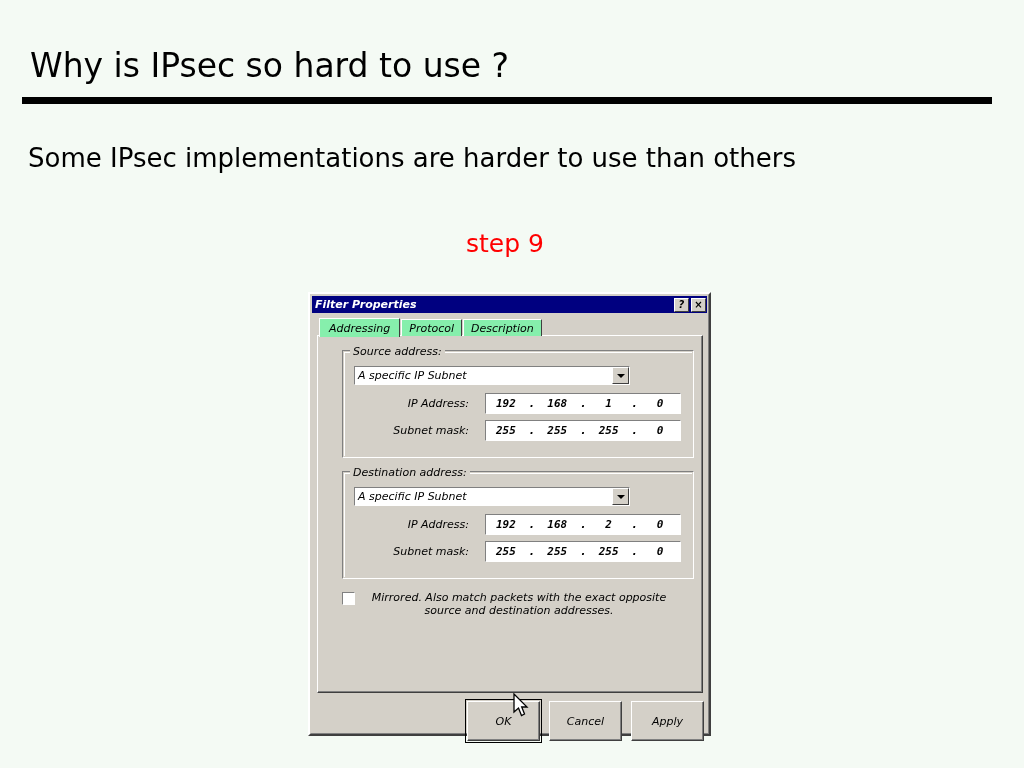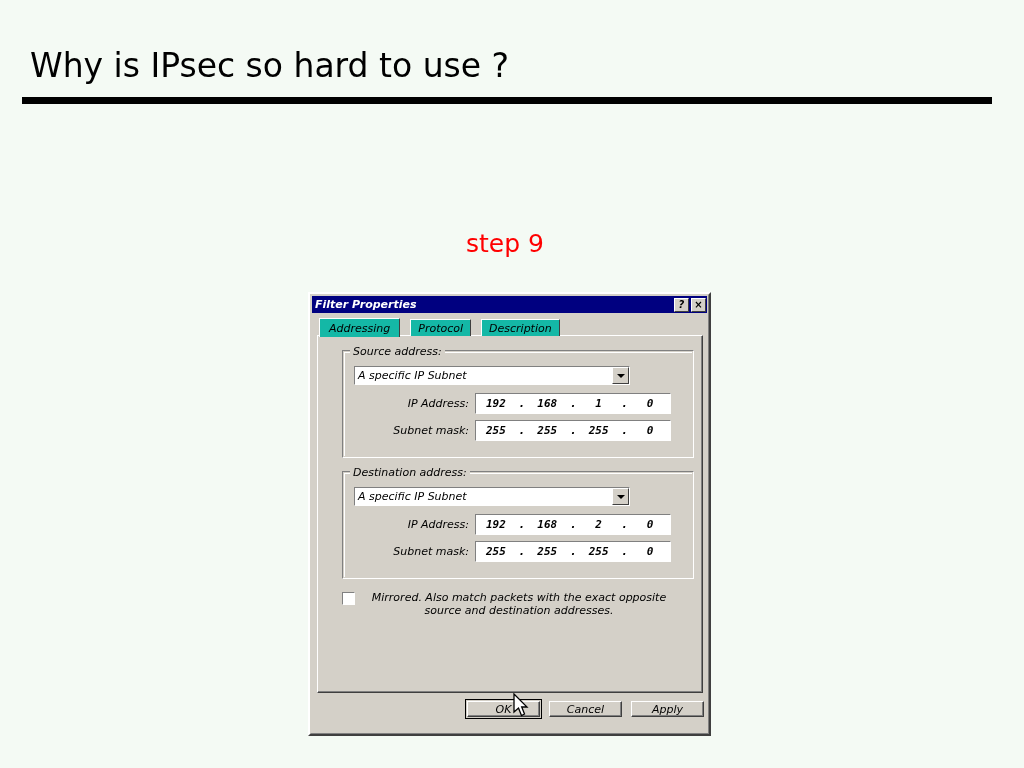--- a/index.html
+++ b/index.html
@@ -114,29 +114,29 @@
   .tabstrip {
     position: absolute;
     left: 9px; top: 24px;
     height: 18px;
     display: flex; align-items: flex-end;
     z-index: 3;
   }
   .tab {
     height: 17px;
     padding: 0 7px;
-    background: #14b8a6;
+    background: #86efac;
     border-top: 1px solid #ffffff;
     border-left: 1px solid #ffffff;
     border-right: 1px solid #3f3f3f;
     box-sizing: border-box;
     display: flex; align-items: center;
     font-size: 11px;
     white-space: nowrap;
-    margin-right: 10px;
+    margin-right: 1px;
   }
   .tab.active {
     height: 19px;
     margin-bottom: -1px;
     padding: 0 9px;
     position: relative;
     z-index: 4;
   }
 
   .tabpanel {
@@ -224,21 +224,21 @@
   }
 
   
   .field-row {
     position: absolute;
     display: flex; align-items: center;
   }
   .field-label {
     width: 126px;
     text-align: right;
-    padding-right: 6px;
+    padding-right: 16px;
     font-size: 11px;
     white-space: nowrap;
   }
   .ipbox {
     width: 196px; height: 21px;
     background: #ffffff;
     border-top: 1px solid #808080;
     border-left: 1px solid #808080;
     border-right: 1px solid #ffffff;
     border-bottom: 1px solid #ffffff;
@@ -283,21 +283,21 @@
 
   
   .btnrow {
     position: absolute;
     left: 0; top: 406px;
     width: 100%;
     height: 24px;
   }
   .btn {
     position: absolute;
-    width: 73px; height: 16px;
+    width: 73px; height: 40px;
     background: #d4d0c8;
     border-top: 1px solid #ffffff;
     border-left: 1px solid #ffffff;
     border-right: 1px solid #3f3f3f;
     border-bottom: 1px solid #3f3f3f;
     box-sizing: border-box;
     display: flex; align-items: center; justify-content: center;
     font-size: 11px;
     color: #000000;
   }
@@ -326,20 +326,21 @@
     pointer-events: none;
   }
 </style>
 </head>
 <body>
 
 <div class="slide">
 
   <div class="slide-title">Why is IPsec so hard to use ?</div>
   <div class="title-rule"></div>
+  <div class="slide-subtitle">Some IPsec implementations are harder to use than others</div>
   <div class="step-label">step 9</div>
 
   <div class="dialog">
     <div class="dialog-inner"></div>
 
     <div class="titlebar">
       <span class="titlebar-text">Filter Properties</span>
       <span class="titlebar-buttons">
         <span class="tbtn">?</span>
         <span class="tbtn">×</span>

